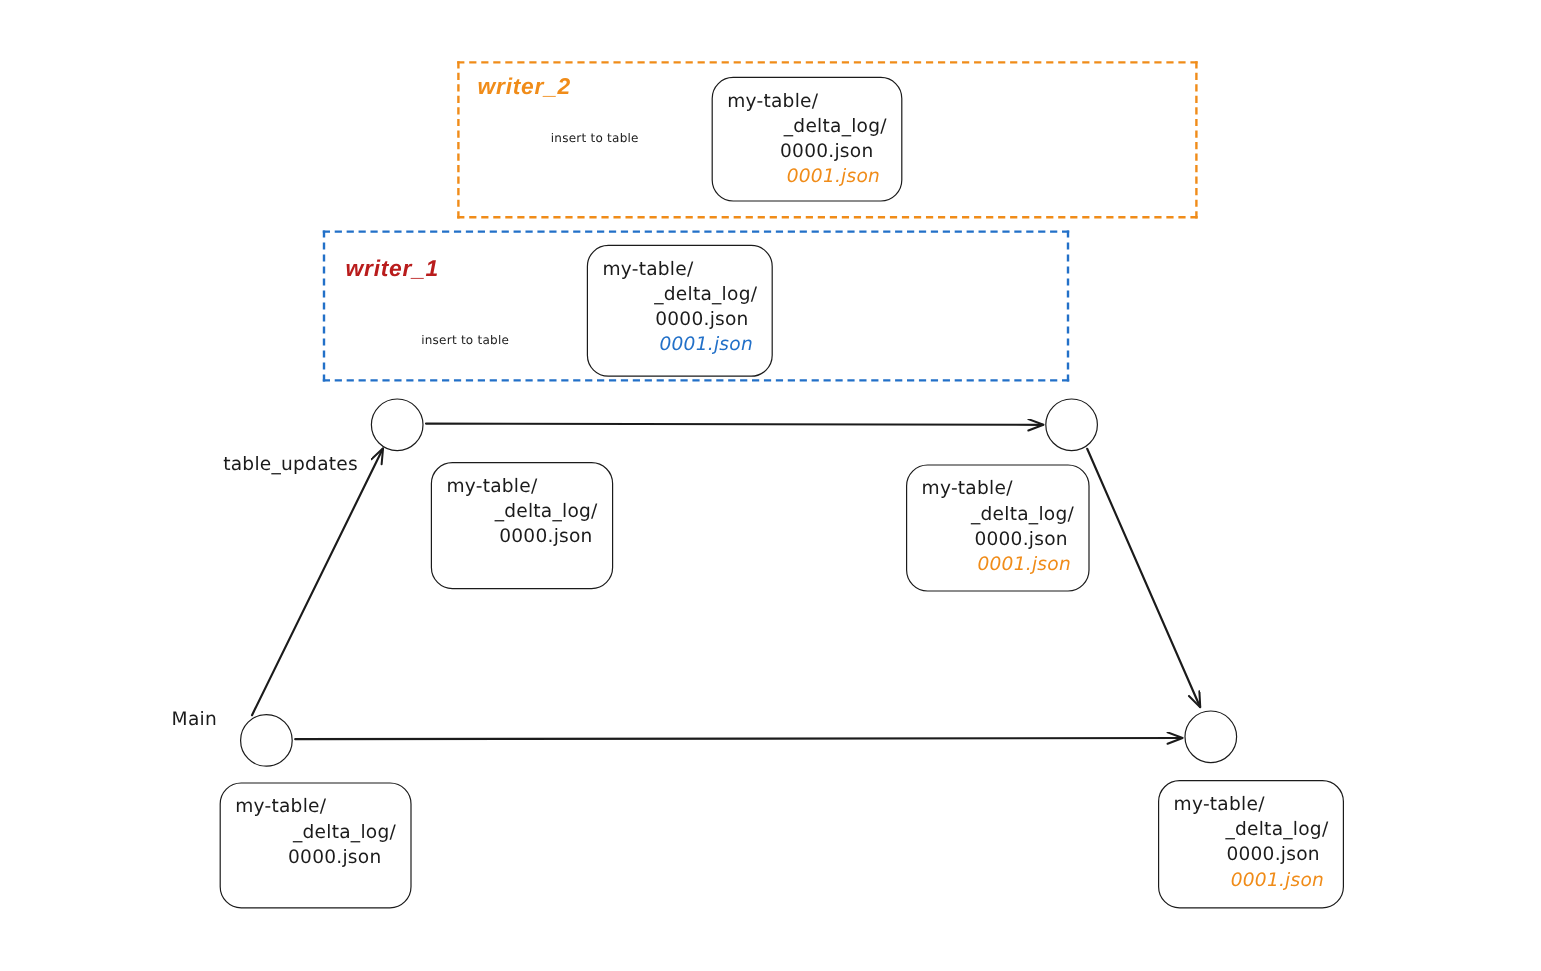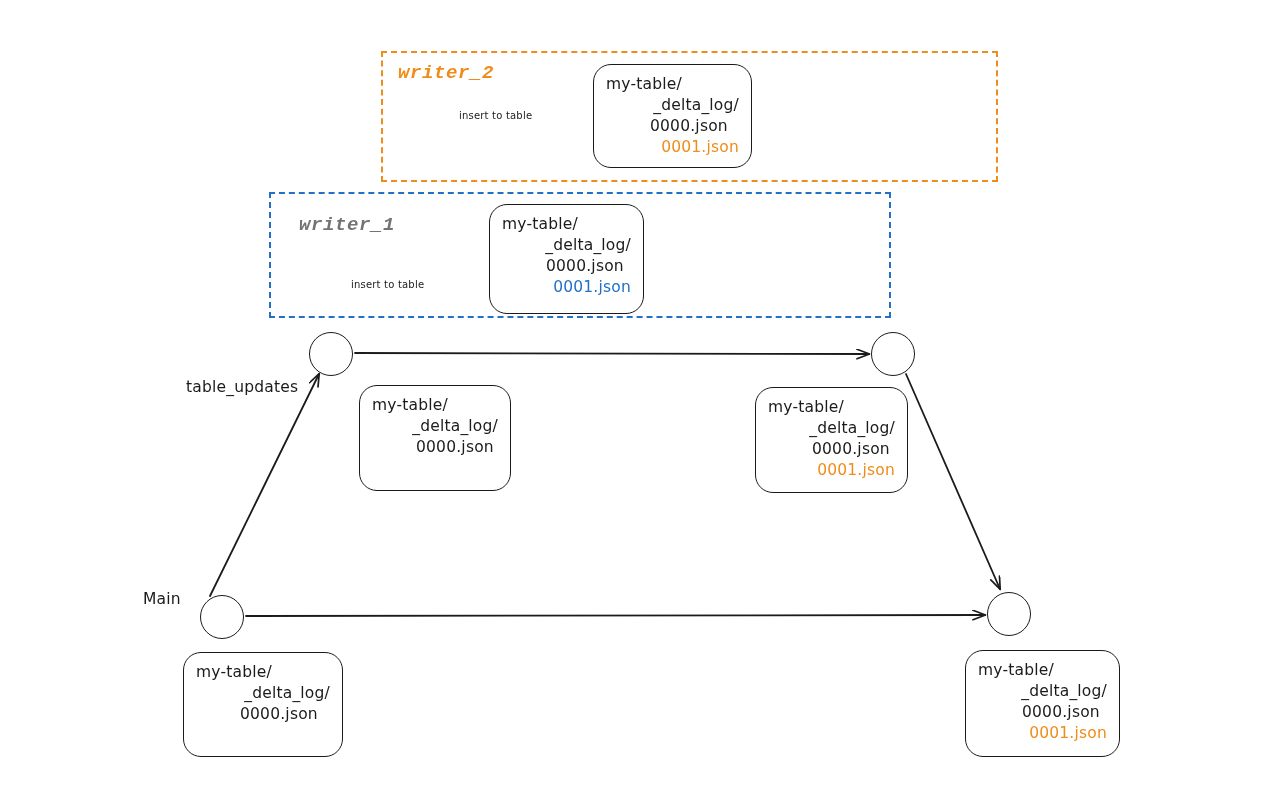--- a/index.html
+++ b/index.html
@@ -29,21 +29,21 @@
   
   .region {
     position: absolute;
     border-width: 2px;
     border-style: dashed;
     box-sizing: border-box;
     background: transparent;
   }
   .region-label {
     position: absolute;
-    font-family: Liberation Mono, monospace;
+    font-family: Liberation Sans, sans-serif;
     font-size: 19px;
     font-style: italic;
     font-weight: 700;
     letter-spacing: 0.6px;
     white-space: nowrap;
   }
 
   
   .filebox {
     position: absolute;
@@ -57,21 +57,21 @@
     font-family: "DejaVu Sans", sans-serif;
     font-size: 15.5px;
     line-height: 21px;
     color: #1b1b1b;
     white-space: nowrap;
     letter-spacing: 0.2px;
   }
   .filebox .l0 { text-align: left;  padding-left: 0px; }
   .filebox .l1 { text-align: right;  padding-left: 22px; }
   .filebox .l2 { text-align: left;  padding-left: 44px; }
-  .filebox .l3 { text-align: right;  padding-left: 44px; }
+  .filebox .l3 { text-align: center;  padding-left: 44px; font-style: italic; }
 
   
   .node {
     position: absolute;
     width: 44px;
     height: 44px;
     border: 1.7px solid #1b1b1b;
     border-radius: 50%;
     box-sizing: border-box;
     background: #ffffff;
@@ -130,21 +130,21 @@
 
   <div class="filebox" style="left:593px; top:64px; width:159px; height:104px;">
     <div class="line l0">my-table/</div>
     <div class="line l1">_delta_log/</div>
     <div class="line l2">0000.json</div>
     <div class="line l3" style="color:#f08c19;">0001.json</div>
   </div>
 
   <div class="region" style="left:269px; top:192px; width:622px; height:126px; border-color:#2270c8;"></div>
 
-  <div class="region-label" style="left:299px; top:214px; color:#737373;">writer_1</div>
+  <div class="region-label" style="left:288px; top:214px; color:#b91c1c;">writer_1</div>
 
   <div class="note" style="left:351px; top:279px;">insert to table</div>
 
   <div class="filebox" style="left:489px; top:204px; width:155px; height:110px;">
     <div class="line l0">my-table/</div>
     <div class="line l1">_delta_log/</div>
     <div class="line l2">0000.json</div>
     <div class="line l3" style="color:#2270c8;">0001.json</div>
   </div>
 

